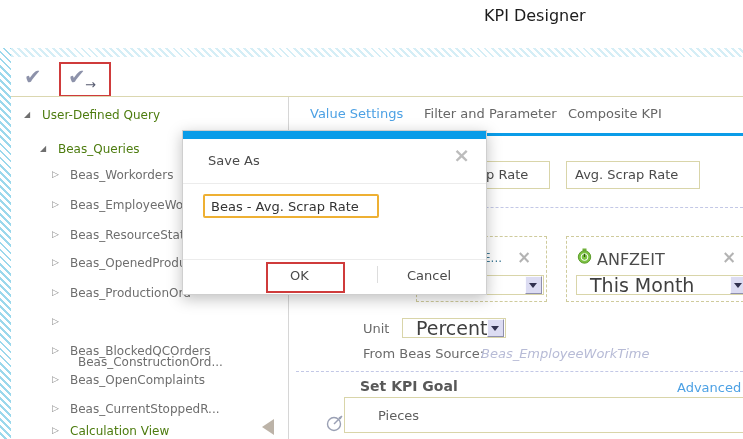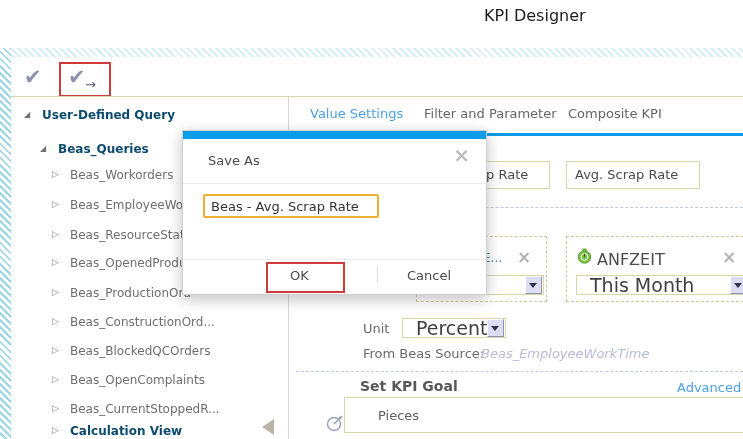--- a/index.html
+++ b/index.html
@@ -13,21 +13,21 @@
     background:repeating-linear-gradient(45deg,#ffffff 0 3px,#9bd8ec 3px 5px);}
   .toolbar-border{left:11px;top:96px;width:732px;height:1px;background:#dbd7b0;}
   .vdivider{left:288px;top:97px;width:1px;height:342px;background:#d6d6d6;}
   .chk{font-size:21px;color:#8d92aa;line-height:1;}
   .fwd-arrow{font-size:13px;color:#55596e;line-height:1;}
   .red-box{border:2px solid #cf3b3b;background:transparent;}
   .tree-row{position:absolute;height:16px;white-space:nowrap;}
   .tw{position:absolute;font-size:9px;color:#8a8a8a;top:2px;line-height:1;}
   .tw.exp{color:#6f6f6f;font-size:8px;top:3px;}
   .tlbl{position:absolute;font-size:12px;color:#6e6e6e;top:0;}
-  .tlbl.bold{font-weight:bold;color:#0c4a6e;}
+  .tlbl.bold{font-weight:normal;color:#4d7c0f;}
   .tab{font-size:13px;color:#666;white-space:nowrap;}
   .tab.active{color:#4da1e4;}
   .tab-underline{background:#0a9ce8;}
   .valbox{border:1px solid #d9d5a9;background:#fff;font-size:13px;color:#4a4a4a;
           line-height:26px;padding-left:8px;white-space:nowrap;overflow:hidden;}
   .dash-div{border-top:1px dashed #c3c8e6;height:0;}
   .card{border:1px dashed #cfcb9c;background:#fff;}
   .card-x{font-size:17px;font-weight:bold;color:#b3b3b3;line-height:1;}
   .field{border:1px solid #d9d5a9;background:#fff;font-size:19px;color:#3f3f3f;
          line-height:18px;padding-left:13px;white-space:nowrap;overflow:hidden;}
@@ -101,21 +101,21 @@
   <div class="tree-row" style="left:0;top:256px;">
     <span class="tw" style="left:52px;">▷</span>
     <span class="tlbl" style="left:70px;">Beas_OpenedProdu</span>
   </div>
   <div class="tree-row" style="left:0;top:286px;">
     <span class="tw" style="left:52px;">▷</span>
     <span class="tlbl" style="left:70px;">Beas_ProductionOrd</span>
   </div>
   <div class="tree-row" style="left:0;top:315px;">
     <span class="tw" style="left:52px;">▷</span>
-    <span class="tlbl" style="left:70px;">Beas_ConstructionOrd...</span>
+    <span class="tlbl" style="left:78px;margin-top:40px;">Beas_ConstructionOrd...</span>
   </div>
   <div class="tree-row" style="left:0;top:344px;">
     <span class="tw" style="left:52px;">▷</span>
     <span class="tlbl" style="left:70px;">Beas_BlockedQCOrders</span>
   </div>
   <div class="tree-row" style="left:0;top:373px;">
     <span class="tw" style="left:52px;">▷</span>
     <span class="tlbl" style="left:70px;">Beas_OpenComplaints</span>
   </div>
   <div class="tree-row" style="left:0;top:402px;">

